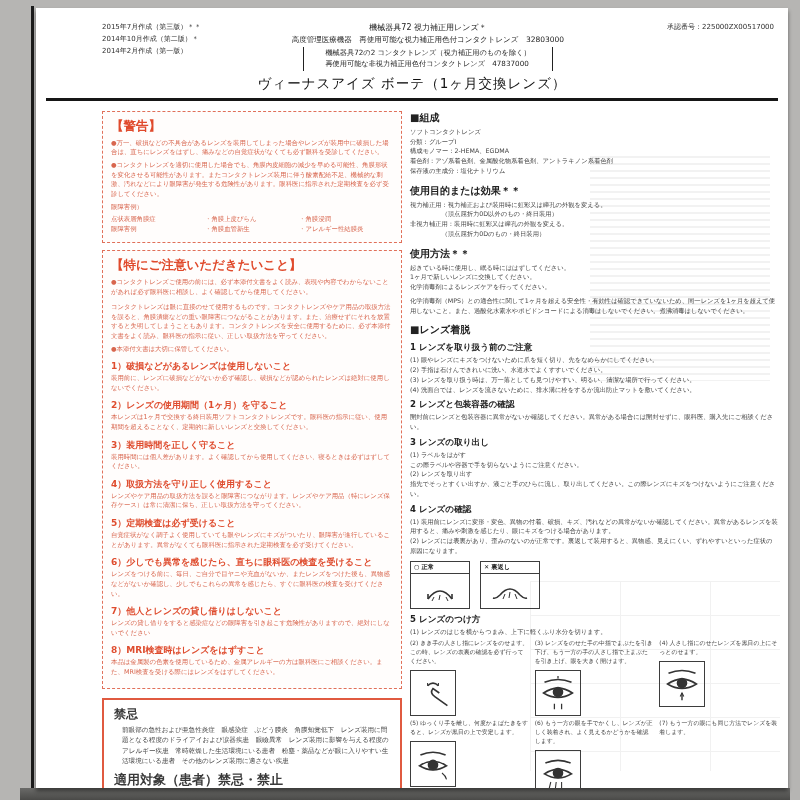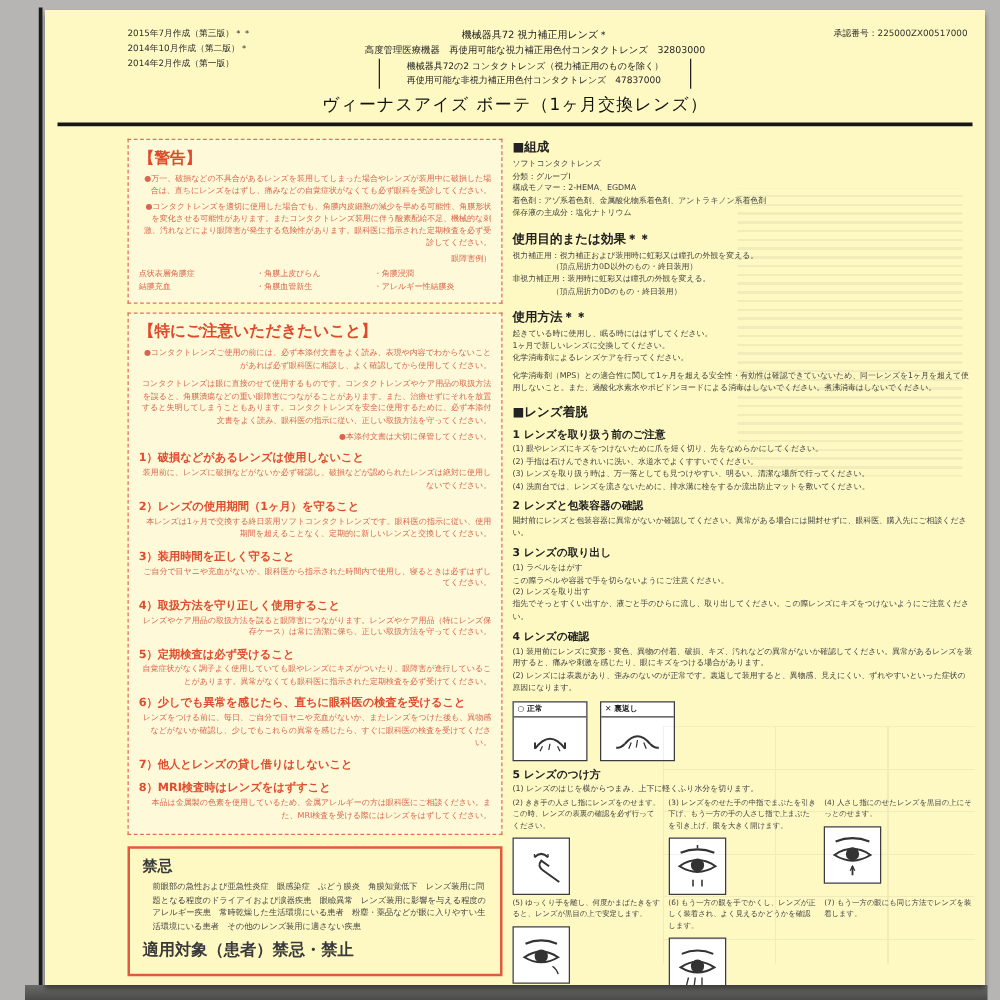--- a/index.html
+++ b/index.html
@@ -6,41 +6,41 @@
   body{
     width:800px;height:800px;position:relative;overflow:hidden;
     background:#b6b5b3;
     font-family:"DejaVu Sans",sans-serif;
     -webkit-font-smoothing:antialiased;
   }
   .scan-line{position:absolute;left:31px;top:6px;width:3px;height:786px;background:#1c1c1c;}
   .scan-bottom{position:absolute;left:20px;top:788px;width:770px;height:12px;background:linear-gradient(180deg,#6a6a68,#4a4a48);}
   .page{
     position:absolute;left:36px;top:8px;width:752px;height:780px;
-    background:#fef9c3;box-shadow:0 3px 4px rgba(0,0,0,.45);
+    background:#ffffff;box-shadow:0 3px 4px rgba(0,0,0,.45);
     overflow:hidden;color:#3c3c3c;
   }
   
   .hdr{display:flex;align-items:flex-start;margin:14px 14px 0 66px;}
   .hdr-dates{width:148px;font-size:7px;line-height:1.7;color:#2f2f2f;}
   .hdr-center{flex:1;text-align:center;font-size:7.5px;line-height:1.5;color:#222;}
   .hdr-center .b1{font-size:8px;}
   .bracket{display:inline-block;border-left:1px solid #222;border-right:1px solid #222;padding:1px 21px;margin-top:2px;text-align:left;font-size:7.2px;line-height:1.5;}
   .hdr-approval{width:168px;text-align:right;font-size:7px;color:#2f2f2f;}
   .doc-title{text-align:center;font-size:13.5px;font-weight:normal;color:#111;margin-top:4px;letter-spacing:1px;}
   .title-rule{border-bottom:3.5px solid #161616;margin:5px 10px 0 10px;}
   
   .cols{display:flex;gap:8px;margin:10px 10px 0 66px;}
   .colL{width:300px;flex:none;}
   .colR{flex:1;min-width:0;position:relative;}
   
   .rbox{border:1.5px dashed #e0705a;padding:5px 8px 7px 8px;background:rgba(255,250,248,.4);}
   .rbox + .rbox{margin-top:7px;}
   .rtitle{color:#e04a2c;font-weight:bold;font-size:12.5px;margin:1px 0 4px 0;}
-  .rtxt{color:#d8664e;font-size:6.4px;line-height:1.5;margin:0 0 3px 0;text-align:right;}
+  .rtxt{color:#d8664e;font-size:6.4px;line-height:1.5;margin:0 0 3px 0;}
   .rlist{display:flex;color:#d8664e;font-size:6.4px;line-height:1.55;}
   .rlist span{flex:1;}
   .item{margin-top:6px;}
   .ih{color:#df4c2e;font-weight:bold;font-size:9px;margin:0 0 1px 0;}
   .kinki{border:2px solid #e05a40;padding:6px 10px 8px 10px;margin-top:9px;color:#333;}
   .ktitle{font-size:12px;font-weight:bold;color:#3a3a3a;margin:0 0 2px 0;}
   .ktxt{font-size:6.6px;line-height:1.6;color:#444;margin:0 0 4px 8px;}
   
   .sec{font-size:10px;font-weight:bold;color:#222;margin:0 0 2px 0;}
   .blk{margin-bottom:8px;}
@@ -99,21 +99,21 @@
         <div class="rtitle">【警告】</div>
         <p class="rtxt">●万一、破損などの不具合があるレンズを装用してしまった場合やレンズが装用中に破損した場合は、直ちにレンズをはずし、痛みなどの自覚症状がなくても必ず眼科を受診してください。</p>
         <p class="rtxt">●コンタクトレンズを適切に使用した場合でも、角膜内皮細胞の減少を早める可能性、角膜形状を変化させる可能性があります。またコンタクトレンズ装用に伴う酸素配給不足、機械的な刺激、汚れなどにより眼障害が発生する危険性があります。眼科医に指示された定期検査を必ず受診してください。</p>
         <div class="rtxt">眼障害例）</div>
         <div class="rlist">
           <span>点状表層角膜症</span>
           <span>・角膜上皮びらん</span>
           <span>・角膜浸潤</span>
         </div>
         <div class="rlist">
-          <span>結膜充血</span>
+          <span>眼障害例</span>
           <span>・角膜血管新生</span>
           <span>・アレルギー性結膜炎</span>
         </div>
       </div>
 
       <div class="rbox">
         <div class="rtitle">【特にご注意いただきたいこと】</div>
         <p class="rtxt">●コンタクトレンズご使用の前には、必ず本添付文書をよく読み、表現や内容でわからないことがあれば必ず眼科医に相談し、よく確認してから使用してください。</p>
         <p class="rtxt" style="margin-top:6px;">コンタクトレンズは眼に直接のせて使用するものです。コンタクトレンズやケア用品の取扱方法を誤ると、角膜潰瘍などの重い眼障害につながることがあります。また、治療せずにそれを放置すると失明してしまうこともあります。コンタクトレンズを安全に使用するために、必ず本添付文書をよく読み、眼科医の指示に従い、正しい取扱方法を守ってください。</p>
         <p class="rtxt">●本添付文書は大切に保管してください。</p>
@@ -121,36 +121,37 @@
         <div class="item">
           <div class="ih">1）破損などがあるレンズは使用しないこと</div>
           <p class="rtxt">装用前に、レンズに破損などがないか必ず確認し、破損などが認められたレンズは絶対に使用しないでください。</p>
         </div>
         <div class="item">
           <div class="ih">2）レンズの使用期間（1ヶ月）を守ること</div>
           <p class="rtxt">本レンズは1ヶ月で交換する終日装用ソフトコンタクトレンズです。眼科医の指示に従い、使用期間を超えることなく、定期的に新しいレンズと交換してください。</p>
         </div>
         <div class="item">
           <div class="ih">3）装用時間を正しく守ること</div>
-          <p class="rtxt">ご自分で目ヤニや充血がないか。眼科医から指示された時間内で使用し、寝るときは必ずはずしてください。</p>
+          <p class="rtxt">装用時間には個人差があります。よく確認してから使用してください、寝るときは必ずはずしてください。</p>
         </div>
         <div class="item">
           <div class="ih">4）取扱方法を守り正しく使用すること</div>
           <p class="rtxt">レンズやケア用品の取扱方法を誤ると眼障害につながります。レンズやケア用品（特にレンズ保存ケース）は常に清潔に保ち、正しい取扱方法を守ってください。</p>
         </div>
         <div class="item">
           <div class="ih">5）定期検査は必ず受けること</div>
           <p class="rtxt">自覚症状がなく調子よく使用していても眼やレンズにキズがついたり、眼障害が進行していることがあります。異常がなくても眼科医に指示された定期検査を必ず受けてください。</p>
         </div>
         <div class="item">
           <div class="ih">6）少しでも異常を感じたら、直ちに眼科医の検査を受けること</div>
           <p class="rtxt">レンズをつける前に、毎日、ご自分で目ヤニや充血がないか、またレンズをつけた後も、異物感などがないか確認し、少しでもこれらの異常を感じたら、すぐに眼科医の検査を受けてください。</p>
         </div>
         <div class="item">
           <div class="ih">7）他人とレンズの貸し借りはしないこと</div>
+          <p class="rtxt">レンズの貸し借りをすると感染症などの眼障害を引き起こす危険性がありますので、絶対にしないでください</p>
         </div>
         <div class="item">
           <div class="ih">8）MRI検査時はレンズをはずすこと</div>
           <p class="rtxt">本品は金属製の色素を使用しているため、金属アレルギーの方は眼科医にご相談ください。また、MRI検査を受ける際にはレンズをはずしてください。</p>
         </div>
       </div>
 
       <div class="kinki">
         <div class="ktitle">禁忌</div>
         <p class="ktxt">前眼部の急性および亜急性炎症　眼感染症　ぶどう膜炎　角膜知覚低下　レンズ装用に問題となる程度のドライアイおよび涙器疾患　眼瞼異常　レンズ装用に影響を与える程度のアレルギー疾患　常時乾燥した生活環境にいる患者　粉塵・薬品などが眼に入りやすい生活環境にいる患者　その他のレンズ装用に適さない疾患</p>

